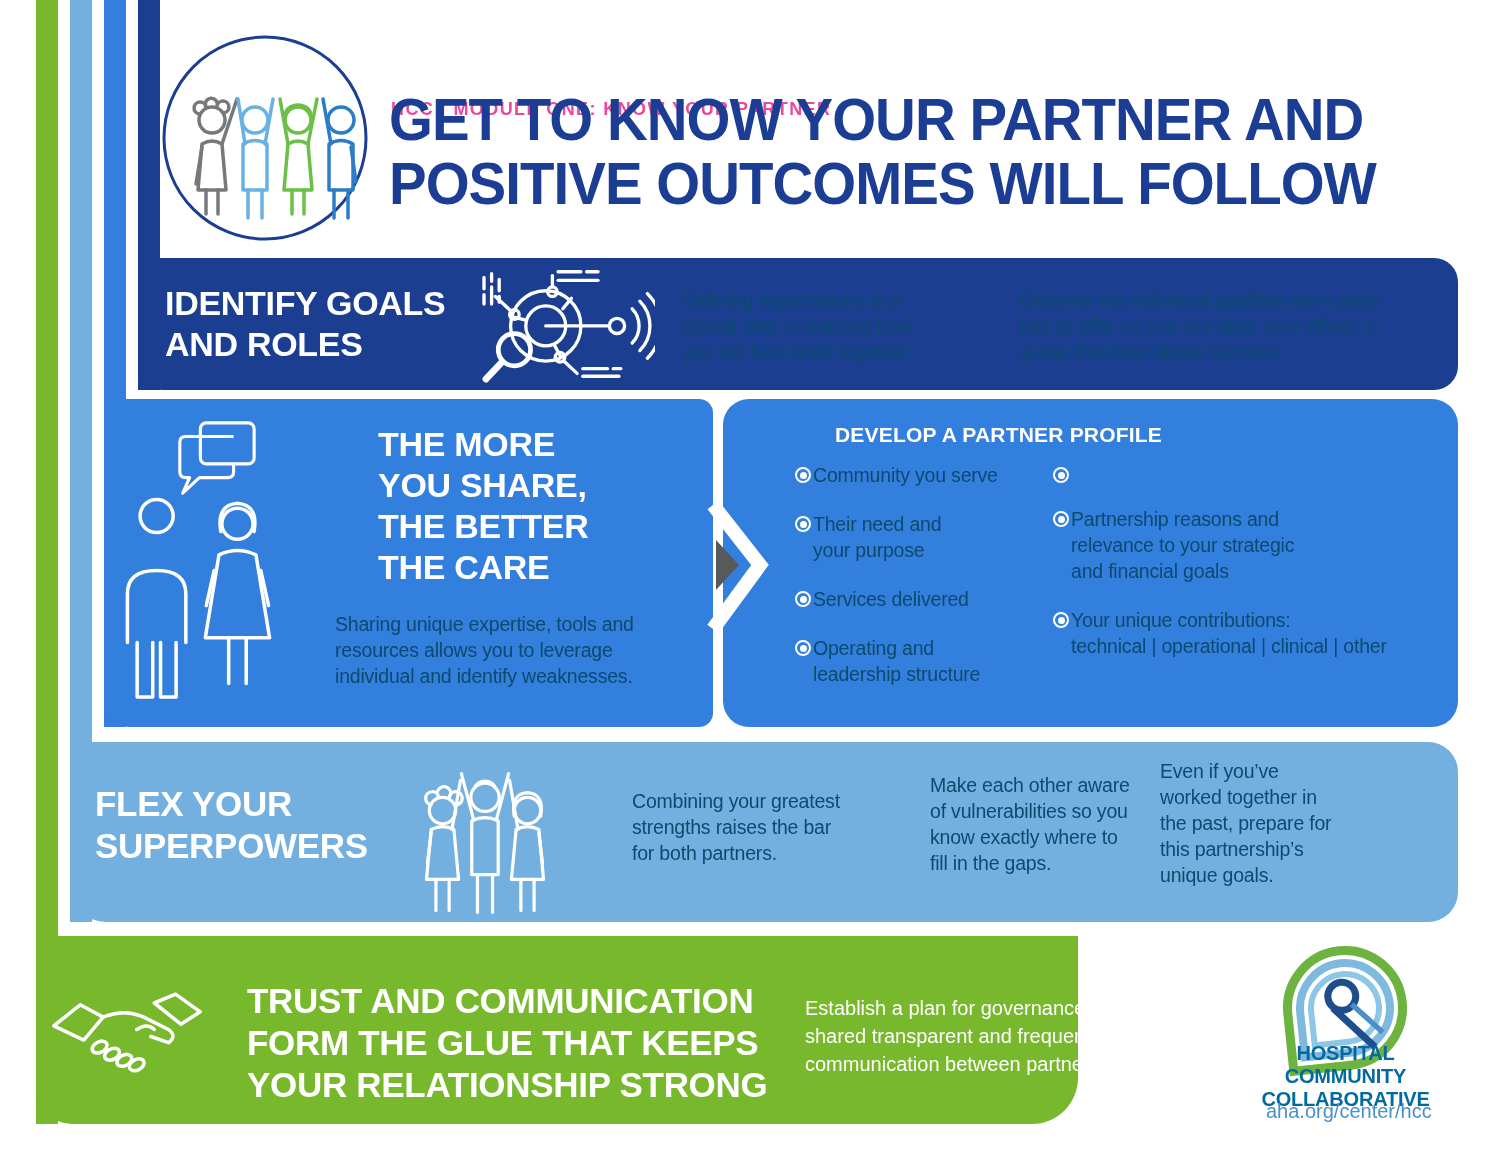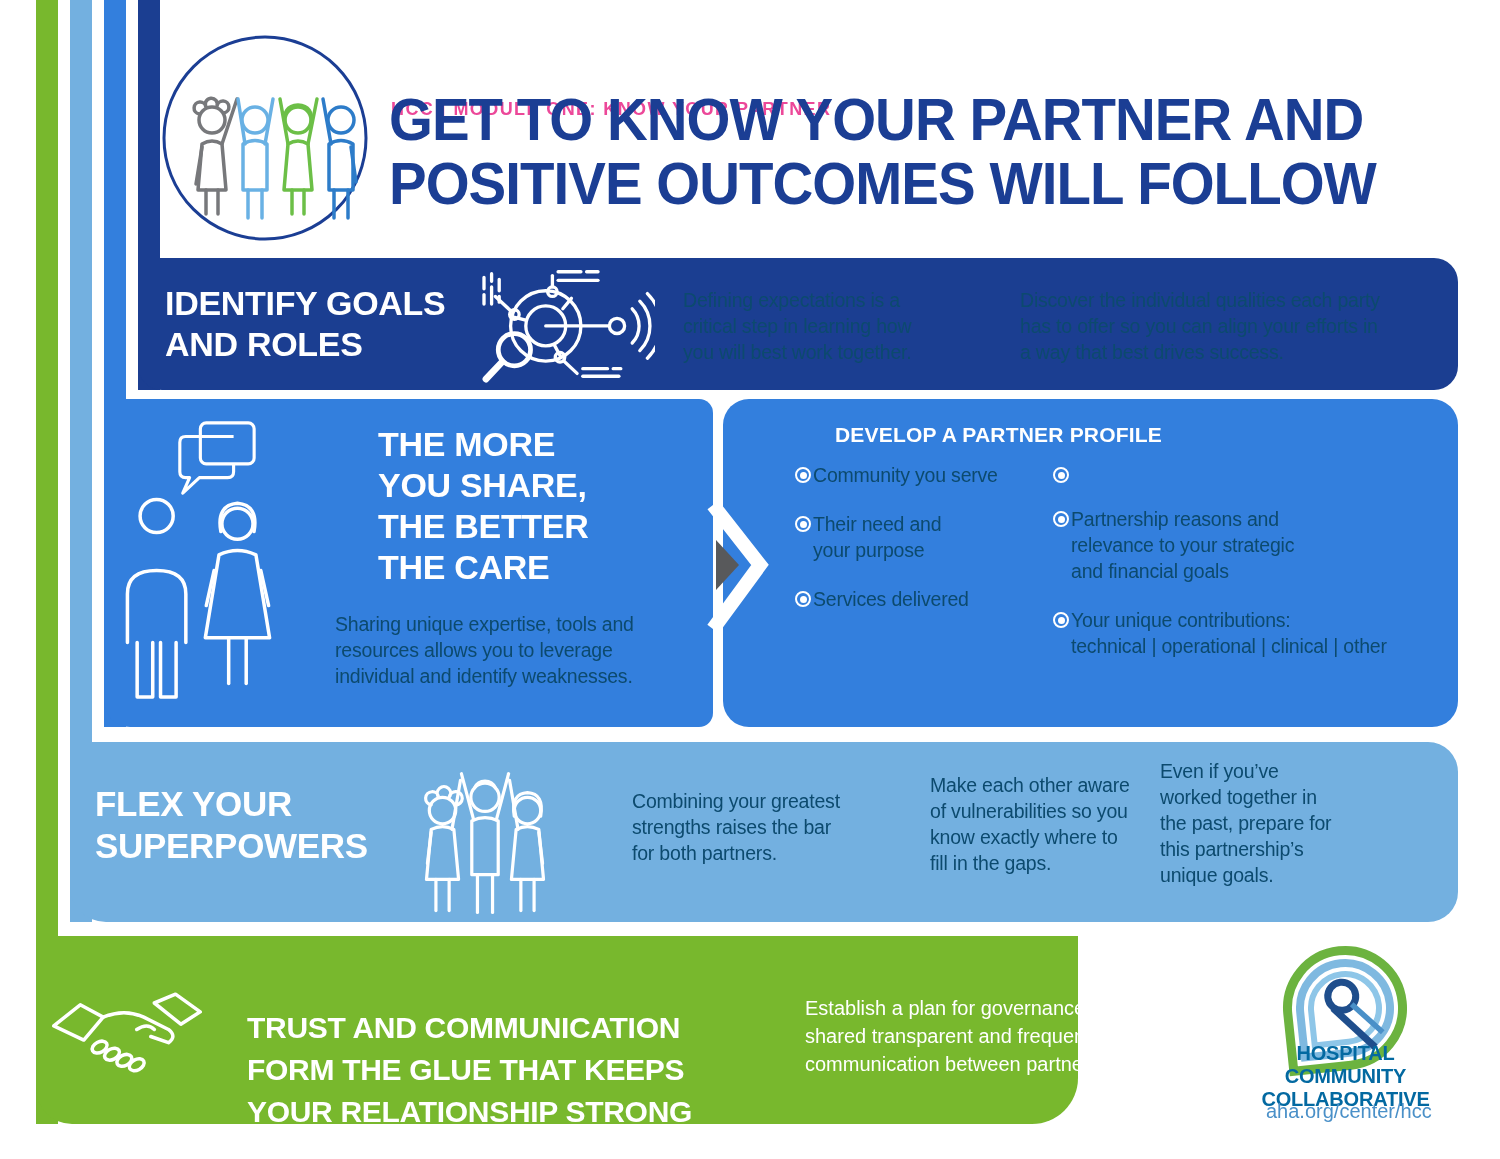--- a/index.html
+++ b/index.html
@@ -23,21 +23,21 @@
   .band-flex{left:70px;top:742px;width:1388px;height:180px;background:#73b0e0;
              border-radius:0 30px 30px 36px;}
   .band-green{left:36px;top:936px;width:1042px;height:188px;background:#78b82d;
              border-radius:0 0 46px 36px;}
   
   .kicker{color:#ec4899;font-weight:bold;font-size:18px;letter-spacing:1.4px;margin-top:44px;}
   .title{color:#1b3e94;font-weight:bold;font-size:60px;line-height:64px;letter-spacing:-1px;
          transform:scaleX(.94);transform-origin:left top;}
   .h-band{color:#fff;font-weight:bold;font-size:34px;line-height:41px;letter-spacing:-.3px;}
   .h-flex{font-size:35px;line-height:42px;}
-  .h-green{font-size:30px;line-height:42px;margin-top:27px;}
+  .h-green{font-size:35px;line-height:42px;}
   .p-band{color:#0c4a6e;font-size:19.5px;line-height:26px;letter-spacing:-.2px;}
   .p-green{color:#fff;font-size:20px;line-height:28px;}
   .h-profile{color:#fff;font-weight:bold;font-size:21px;letter-spacing:.2px;}
   .bul-col{position:absolute;display:flex;flex-direction:column;gap:23px;}
   .bul{display:flex;gap:2px;}
   .bseye{width:12px;height:12px;border:2.5px solid #fff;border-radius:50%;position:relative;
          flex:none;margin-top:5px;}
   .bseye::after{content:'';position:absolute;inset:2.5px;background:#fff;border-radius:50%;}
   .logo-name{color:#0369a1;font-weight:bold;font-size:20px;line-height:23px;text-align:center;
              letter-spacing:-.2px;}
@@ -195,20 +195,25 @@
       </div>
     <div class="bul">
         <span class="bseye"></span>
         <span class="p-band ml">Their need and
 your purpose</span>
       </div>
     <div class="bul">
         <span class="bseye"></span>
         <span class="p-band ml">Services delivered</span>
       </div>
+    <div class="bul">
+        <span class="bseye"></span>
+        <span class="p-band ml">Operating and
+leadership structure</span>
+      </div>
   </div>
   <div class="bul-col" style="left:1053px;top:462px;">
     <div class="bul">
         <span class="bseye"></span>
       </div>
     <div class="bul">
         <span class="bseye"></span>
         <span class="p-band ml">Partnership reasons and
 relevance to your strategic
 and financial goals</span>

